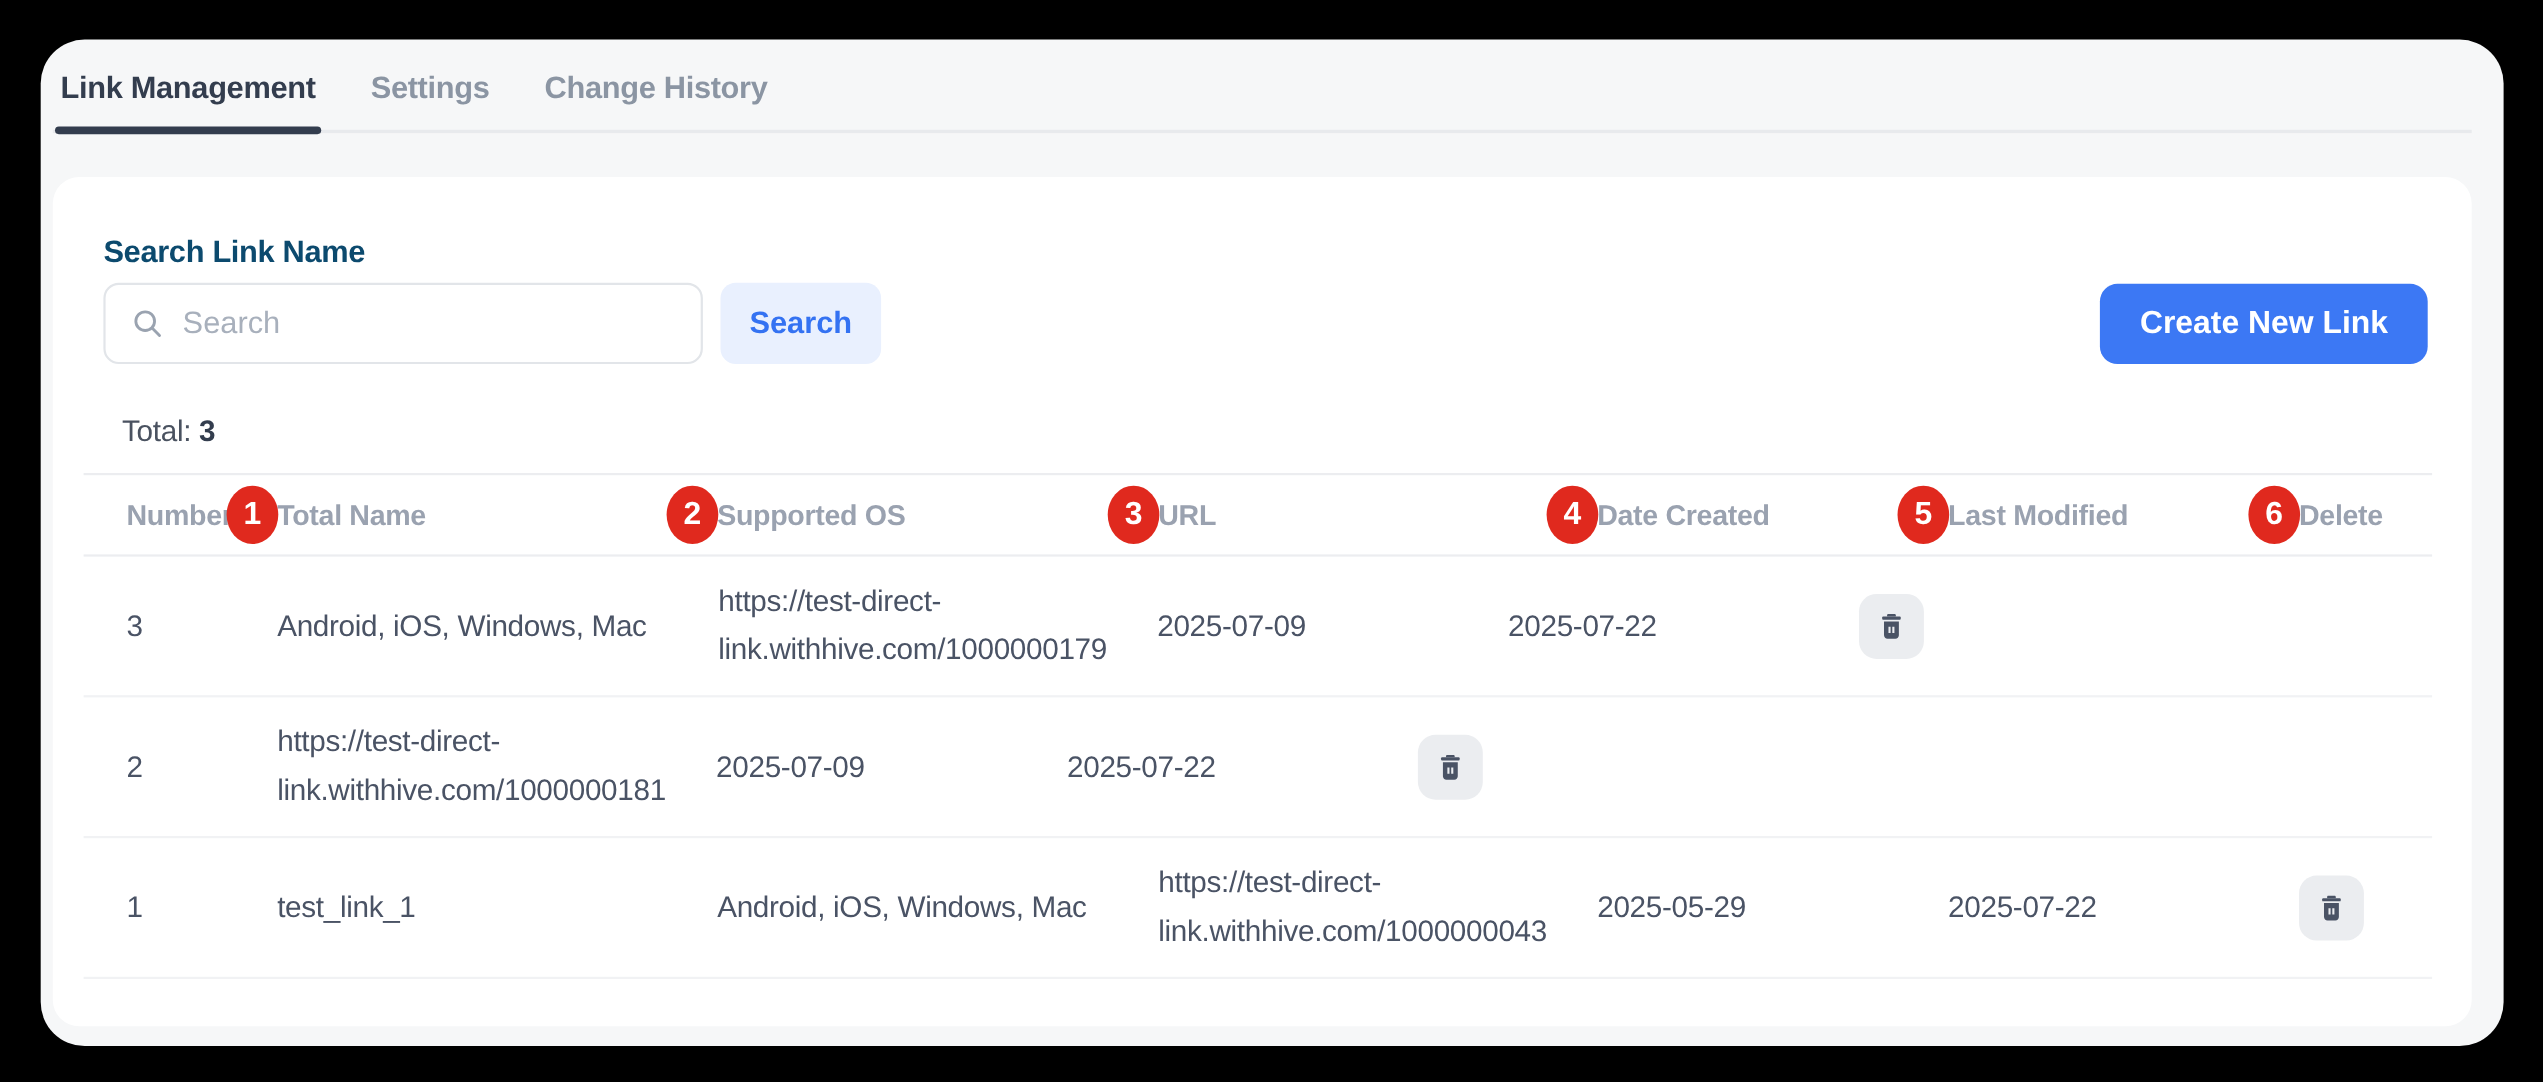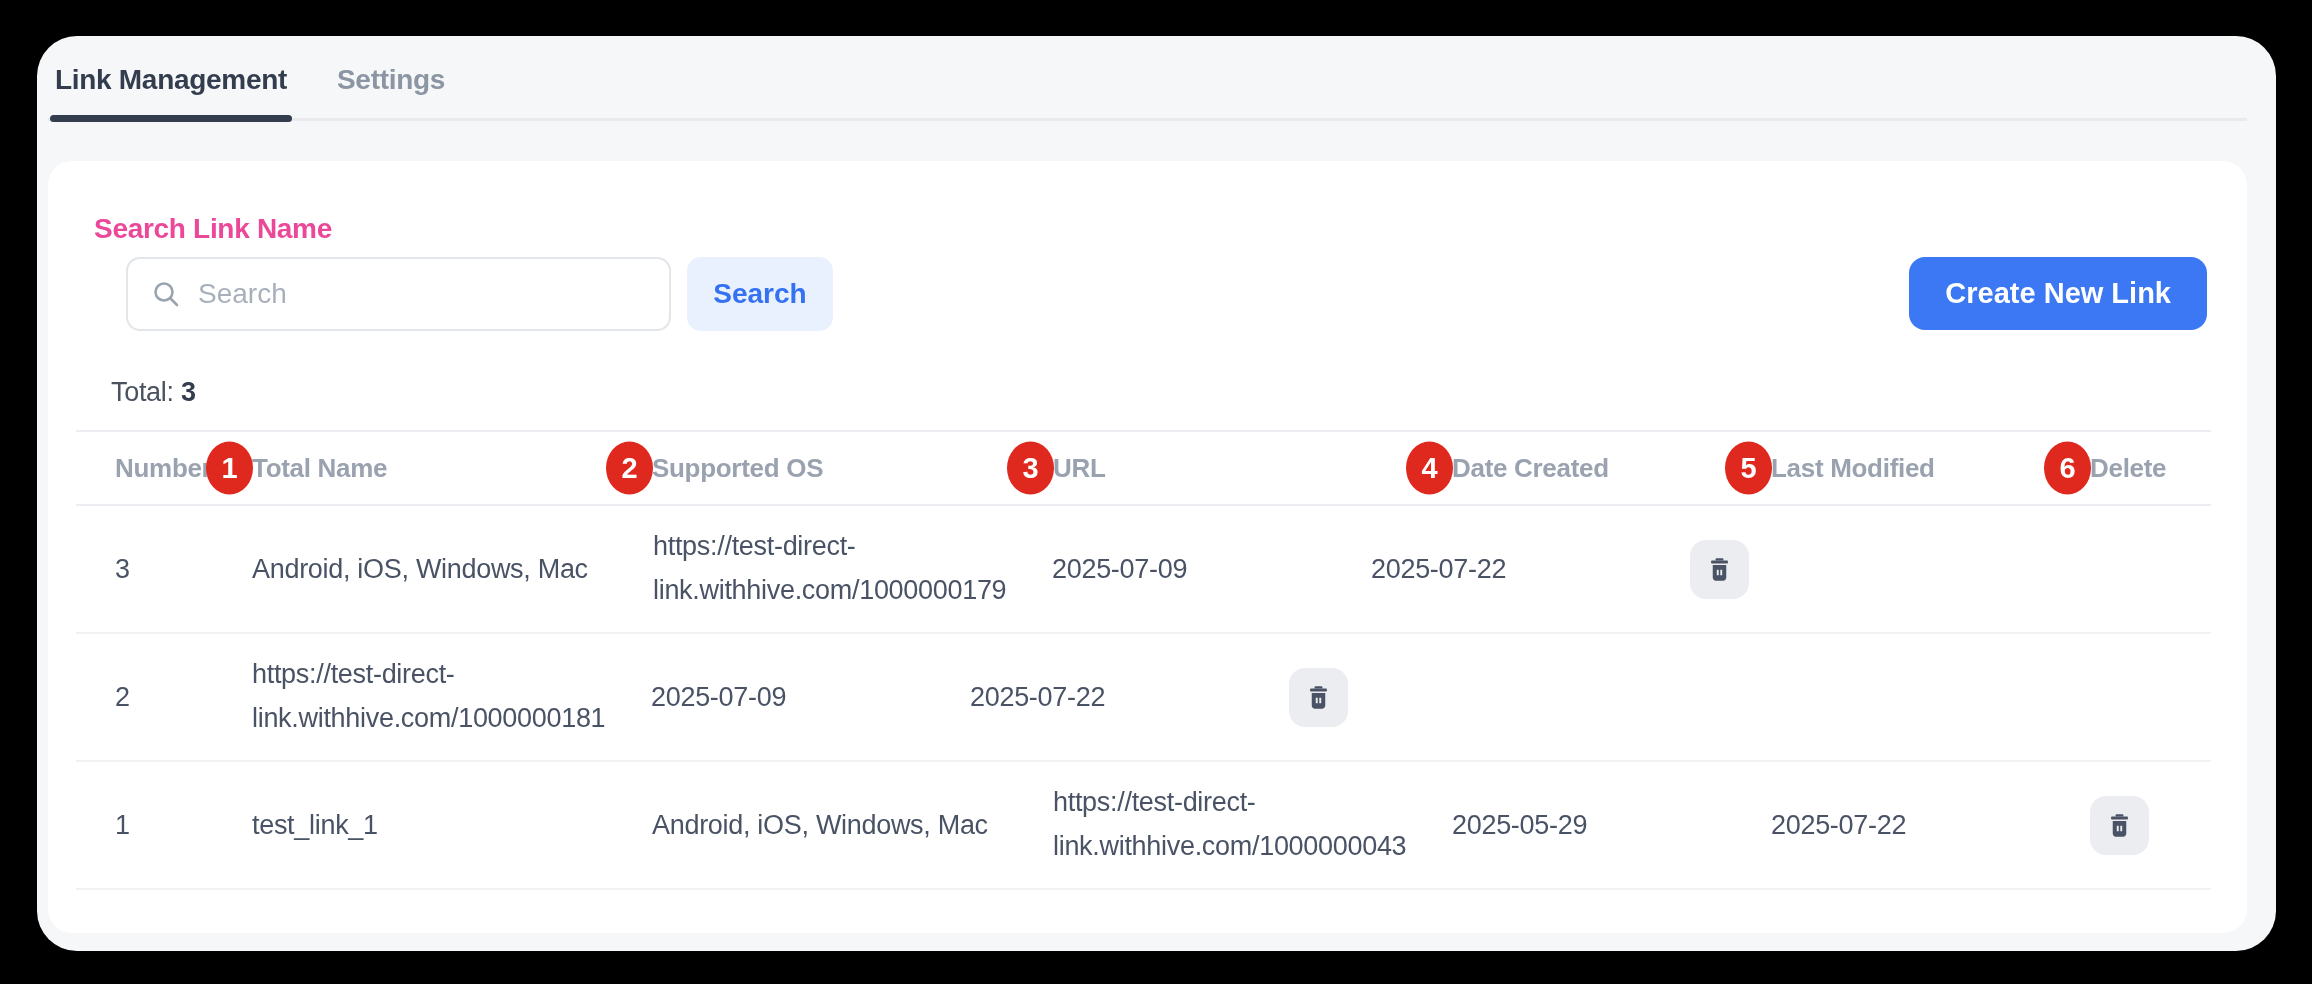--- a/index.html
+++ b/index.html
@@ -55,27 +55,26 @@
     border-radius: 24px;
     padding: 0 36px 0 28px;
     overflow: hidden;
   }
   .search-section { margin-left: 18px; }
   .search-label {
     display: block;
     margin-top: 52px;
     font-size: 28px;
     font-weight: 700;
-    color: #ec4899;
+    color: #0c4a6e;
   }
   .search-row {
     margin-top: 12px;
     display: flex;
-    align-items: flex-start;
-    margin-left: 32px;
+    align-items: flex-end;
   }
   .search-box {
     display: flex;
     align-items: center;
     width: 545px;
     height: 74px;
     background: #fff;
     border: 2px solid #e2e5e9;
     border-radius: 14px;
     padding: 0 20px 0 22px;
@@ -201,20 +200,21 @@
   }
 </style>
 </head>
 <body>
 
 <div class="window">
 
   <nav class="tabs">
     <div class="tab active">Link Management</div>
     <div class="tab">Settings</div>
+    <div class="tab">Change History</div>
   </nav>
 
   <div class="card">
 
     <div class="search-section">
       <label class="search-label">Search Link Name</label>
       <div class="search-row">
         <div class="search-box">
           <svg width="32" height="32" viewBox="0 0 32 32" fill="none">
             <circle cx="14" cy="14" r="8.5" stroke="#9aa3b0" stroke-width="2.6"></circle>

